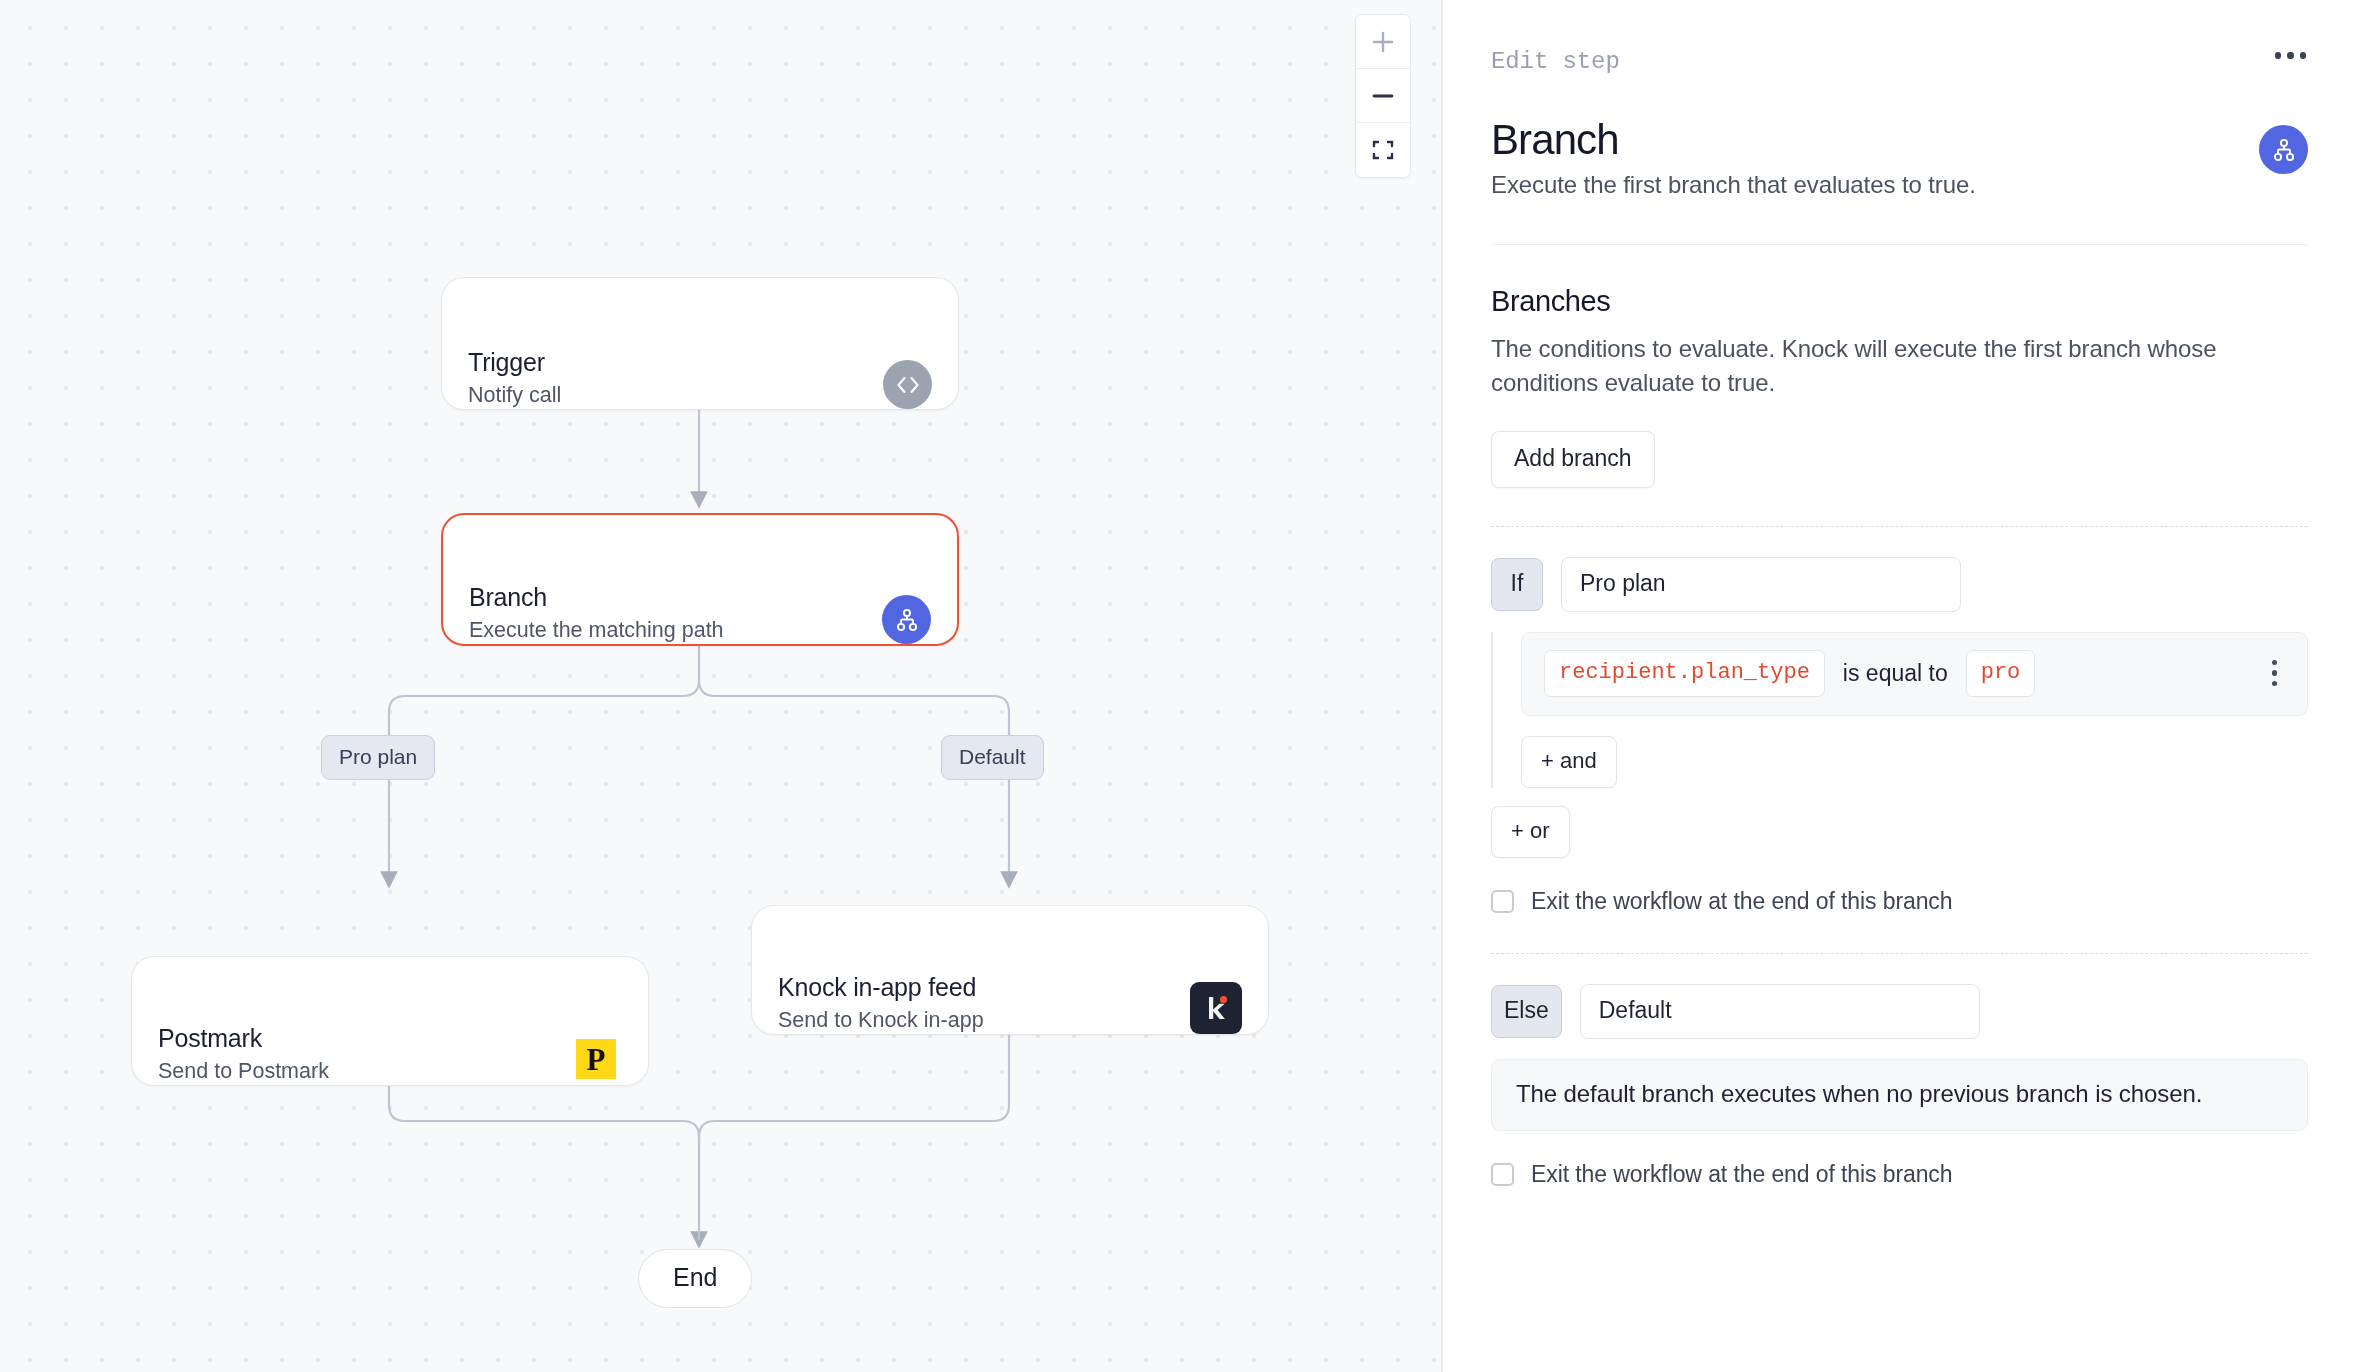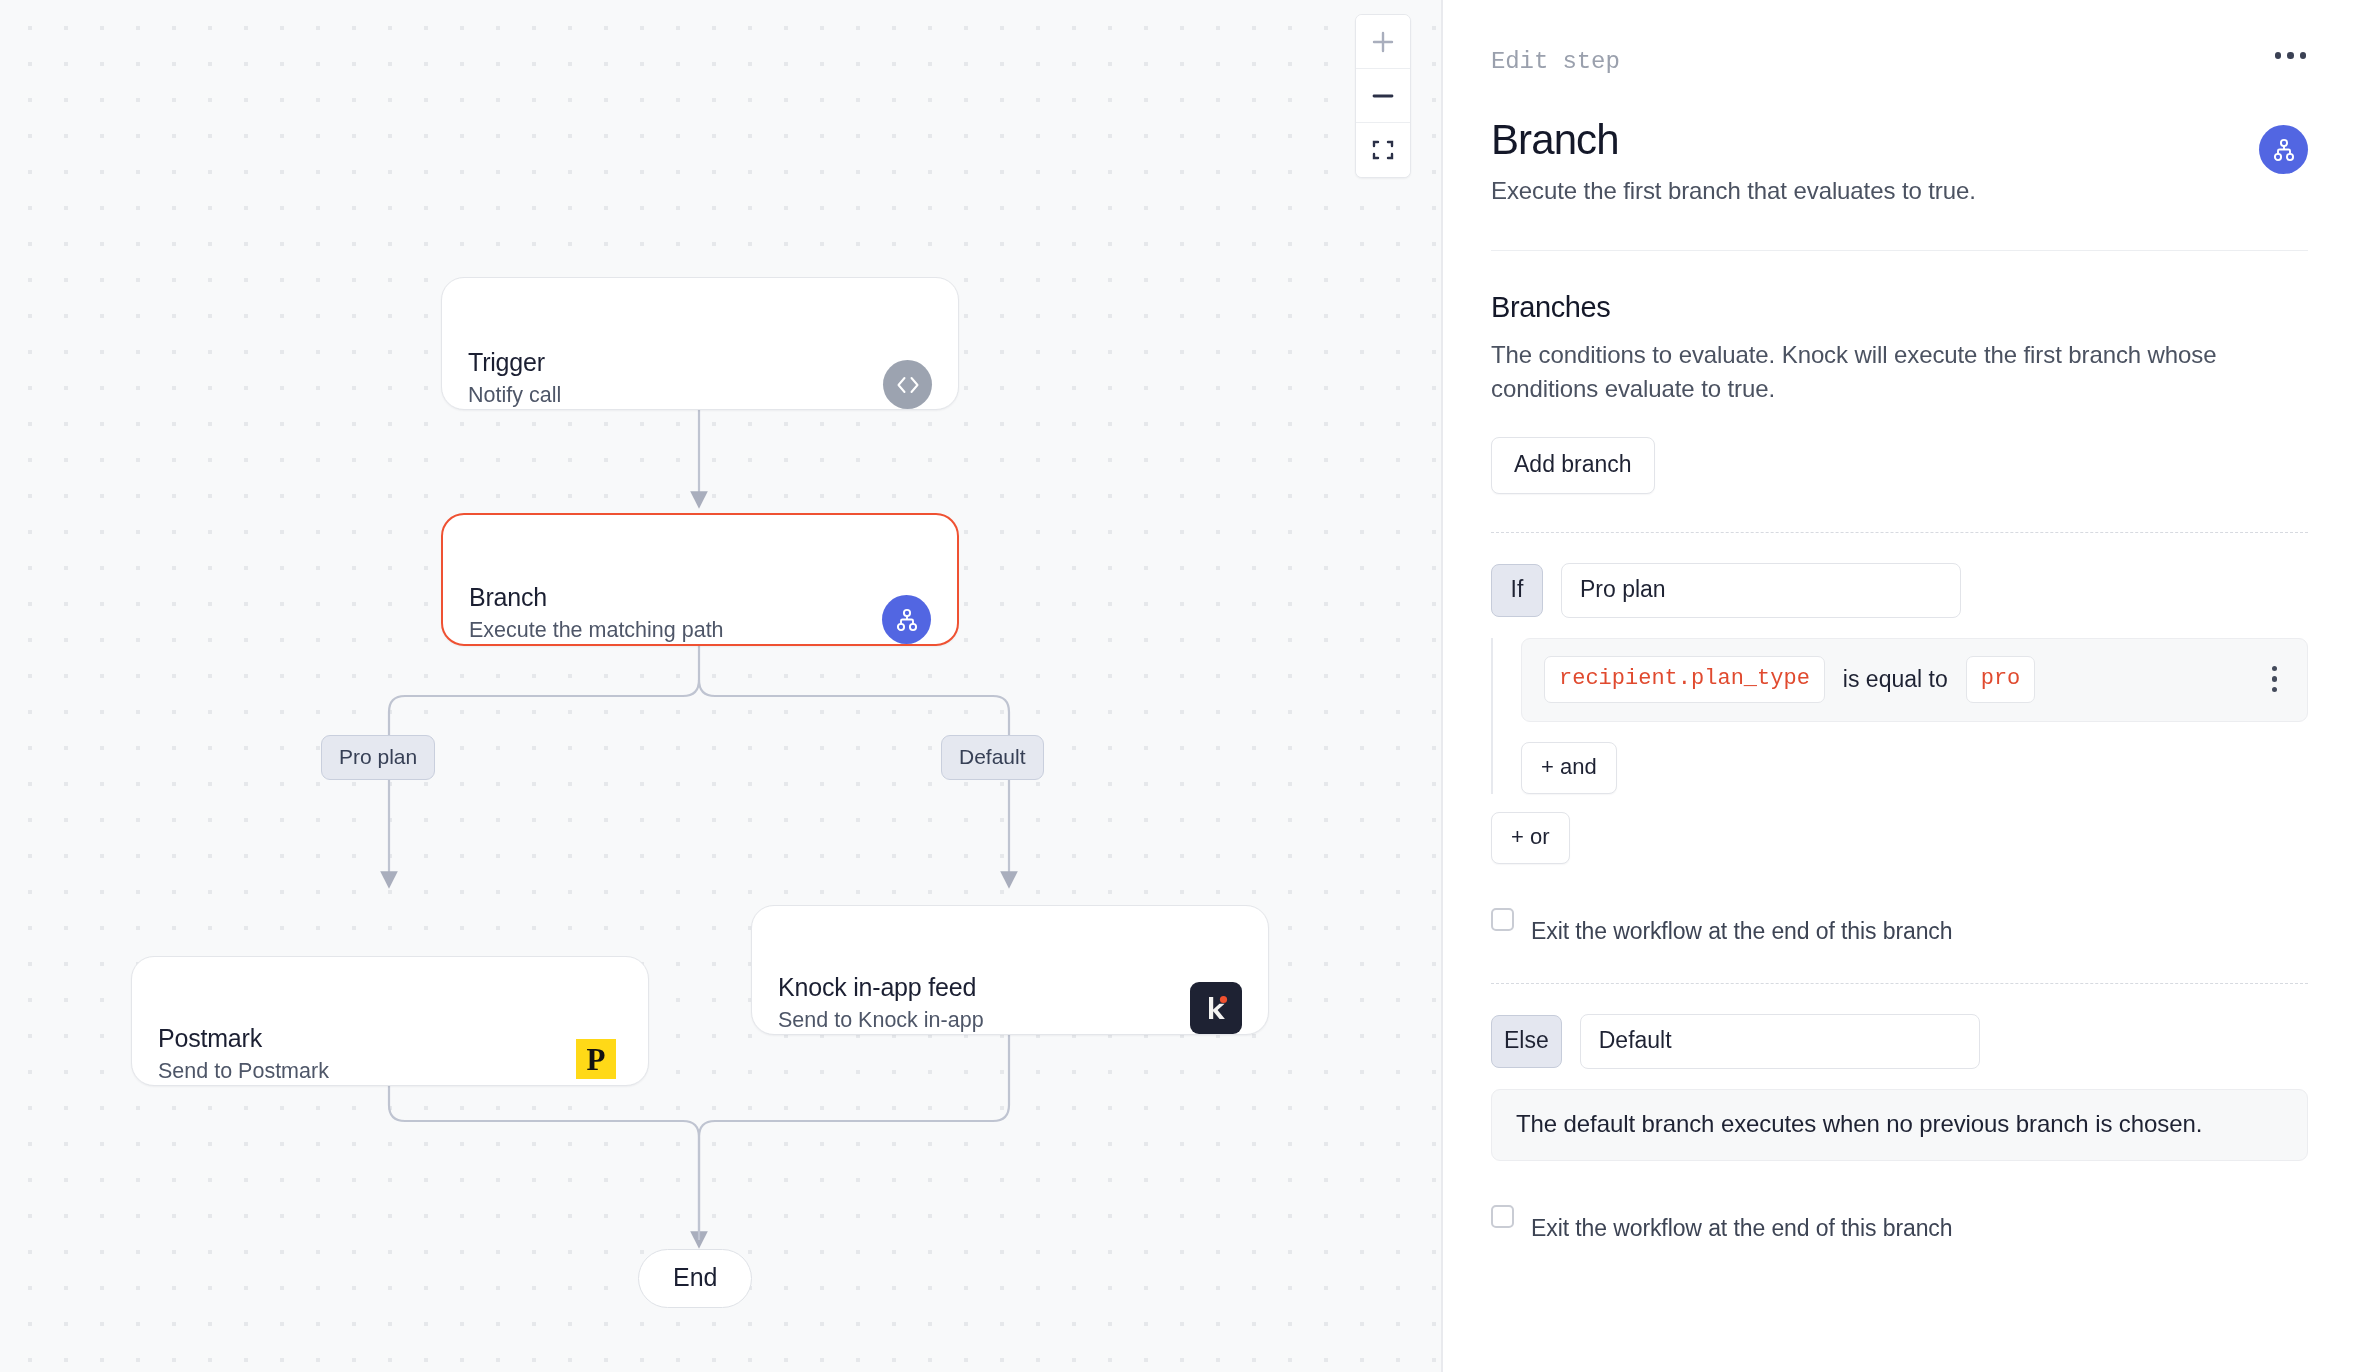--- a/index.html
+++ b/index.html
@@ -124,21 +124,21 @@
     position: relative;
     overflow: hidden;
   }
   .panel-topbar { display: flex; align-items: flex-start; justify-content: space-between; font-family: Liberation Mono, monospace; }
   .edit-step { font-size: 24px; color: #9aa0ad; letter-spacing: -.1px; }
   .dots-btn { display: flex; gap: 6px; align-items: center; cursor: pointer; padding: 4px 2px; }
   .dots-btn i { width: 6.5px; height: 6.5px; border-radius: 50%; background: #3b4154; display:block; }
 
   .panel-title-row { display: flex; align-items: flex-start; justify-content: space-between; margin-top: 42px; }
   .panel-title { font-size: 42px; color: #141829; letter-spacing: -.9px; line-height: 1.08; }
-  .panel-desc { font-size: 24px; color: #4b5261; margin-top: 15px; letter-spacing: -.1px; }
+  .panel-desc { font-size: 24px; color: #4b5261; margin-top: 9px; letter-spacing: -.1px; }
   .panel-icon-wrap { padding-top: 8px; }
 
   .rule { height: 0; border-top: 1.6px solid #eceef1; margin: 45px 0 0 0; }
   .rule.dashed { border-top: 1.6px dashed #d7dae0; }
 
   .sec-title { font-size: 29px; color: #141829; letter-spacing: -.4px; margin-top: 40px; }
   .sec-desc { font-size: 24px; color: #4b5261; margin-top: 14px; line-height: 1.42; letter-spacing: -.1px; max-width: 855px; }
 
   .btn {
     display: inline-flex; align-items: center; justify-content: center;
@@ -187,21 +187,21 @@
   .vdots i { width: 5.5px; height: 5.5px; border-radius: 50%; background: #444b5c; display: block; }
 
   .and-btn { margin-top: 20px; padding: 11px 19px 13px; font-size: 22px; }
   .or-btn  { margin-top: 18px; padding: 11px 19px 13px; font-size: 22px; }
 
   .check-row { display: flex; align-items: center; gap: 17px; margin-top: 30px; }
   .checkbox {
     width: 23px; height: 23px; border: 2px solid #c9ccd4; border-radius: 5px;
     background: #fff; flex: 0 0 auto; cursor: pointer;
   }
-  .check-label { font-size: 23px; color: #3d4454; letter-spacing: -.1px; margin-top: 24px; }
+  .check-label { font-size: 23px; color: #3d4454; letter-spacing: -.1px; }
 
   .note-card {
     background: #f7f8f9; border: 1.5px solid #ecedf0; border-radius: 9px;
     padding: 20px 24px 22px;
     font-size: 24px; color: #1e2233; letter-spacing: -.1px;
     margin-top: 20px;
   }
 </style>
 </head>
 <body>

